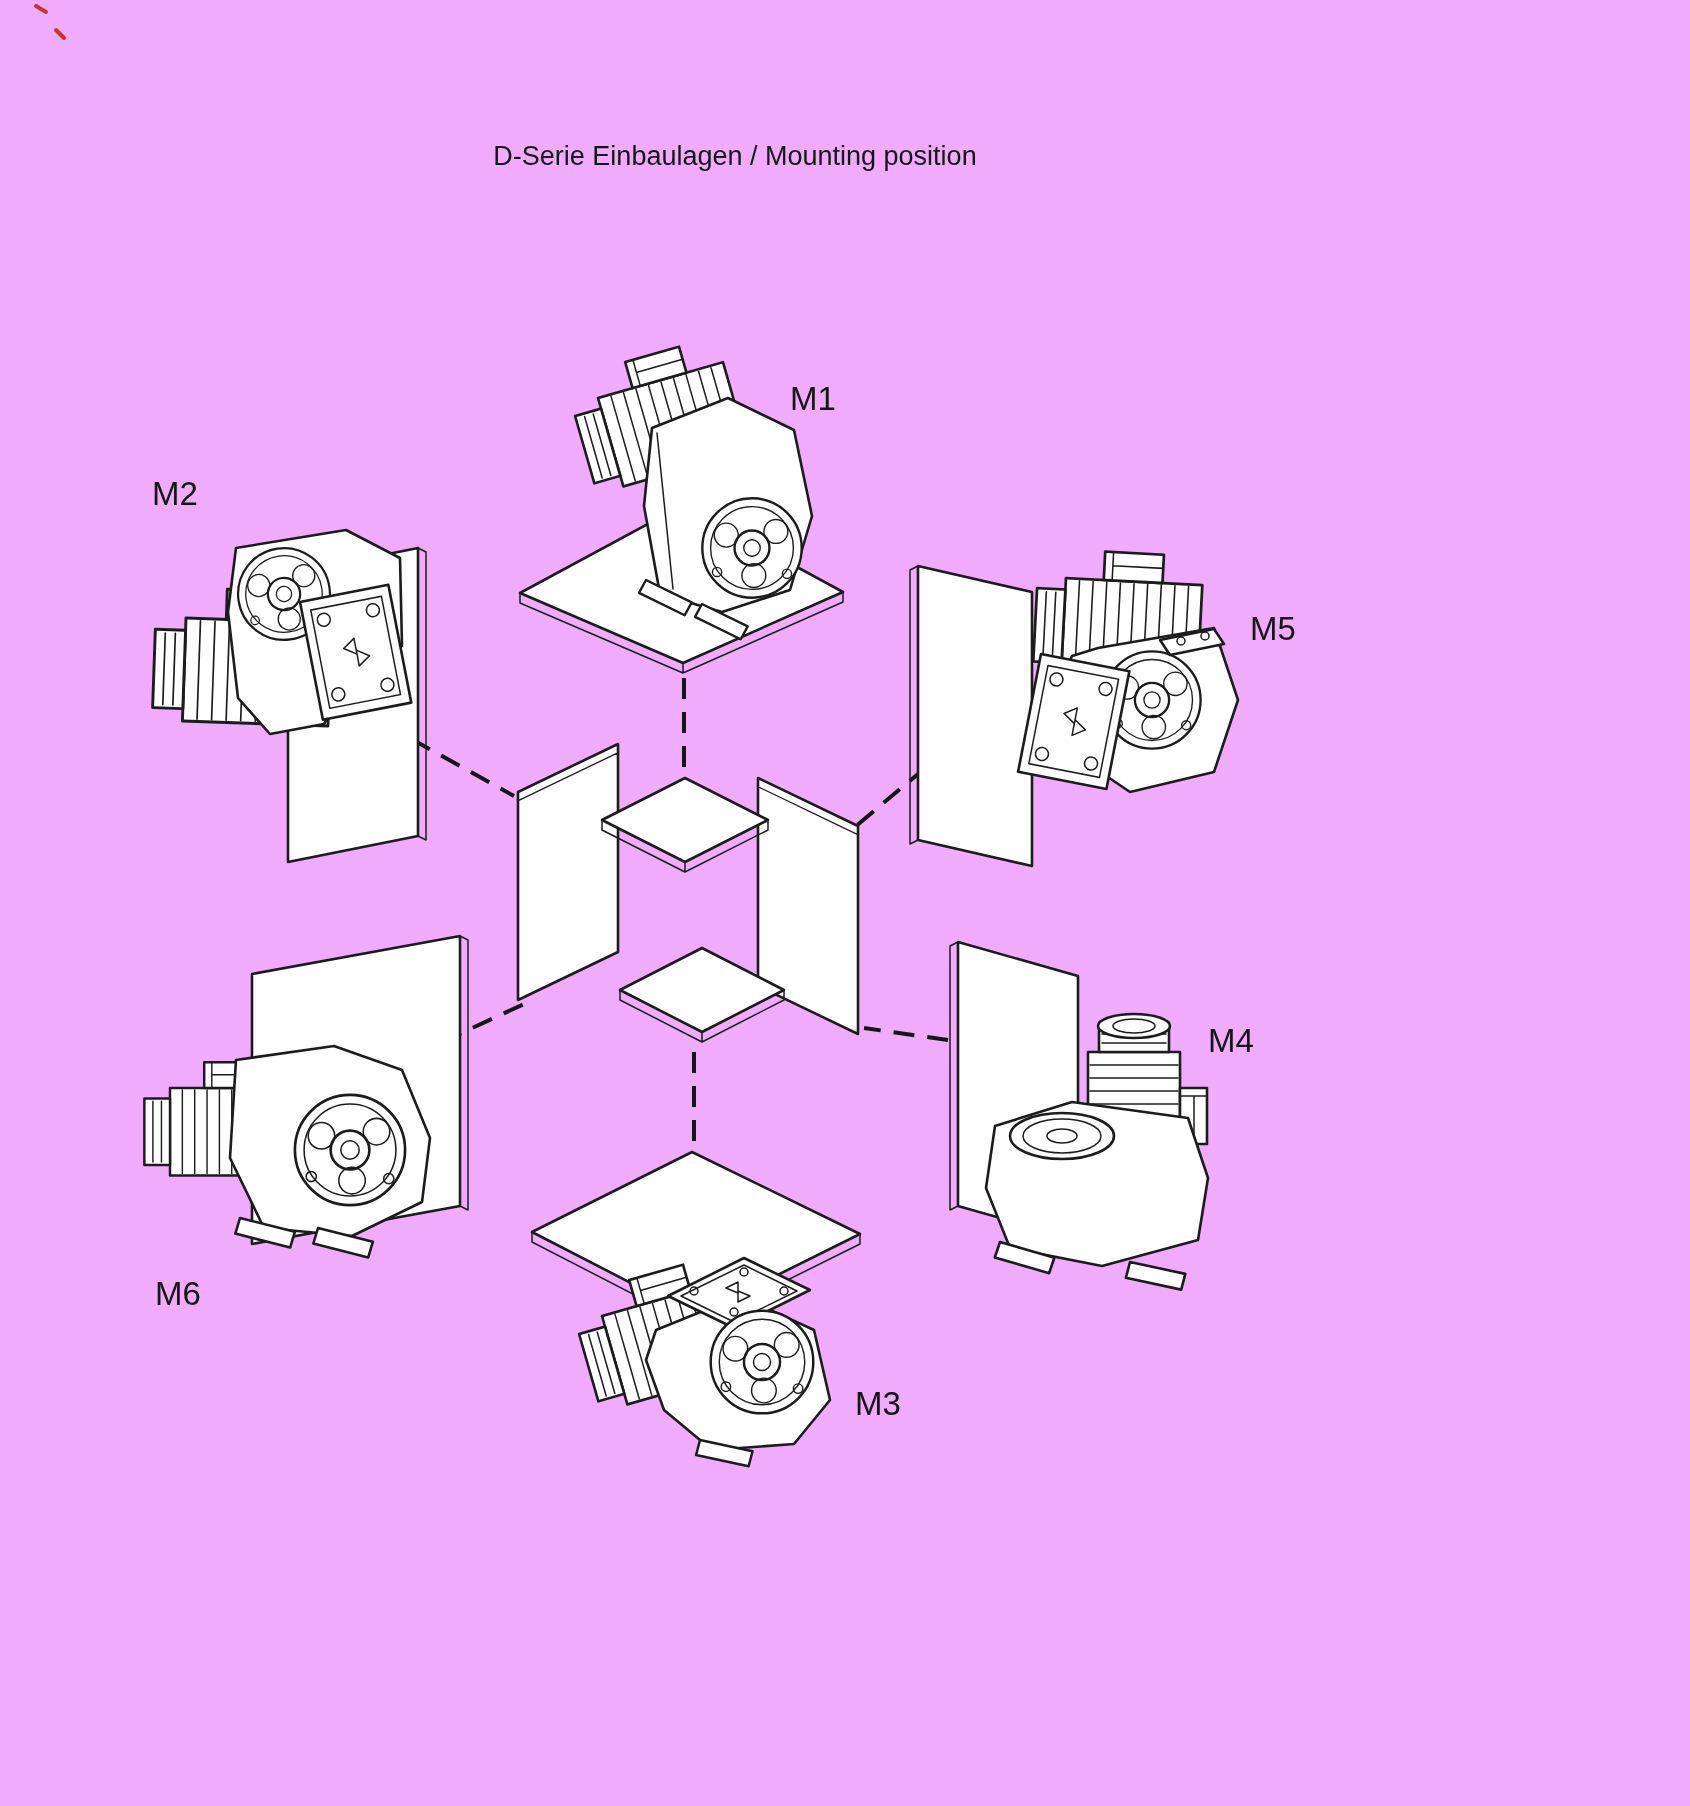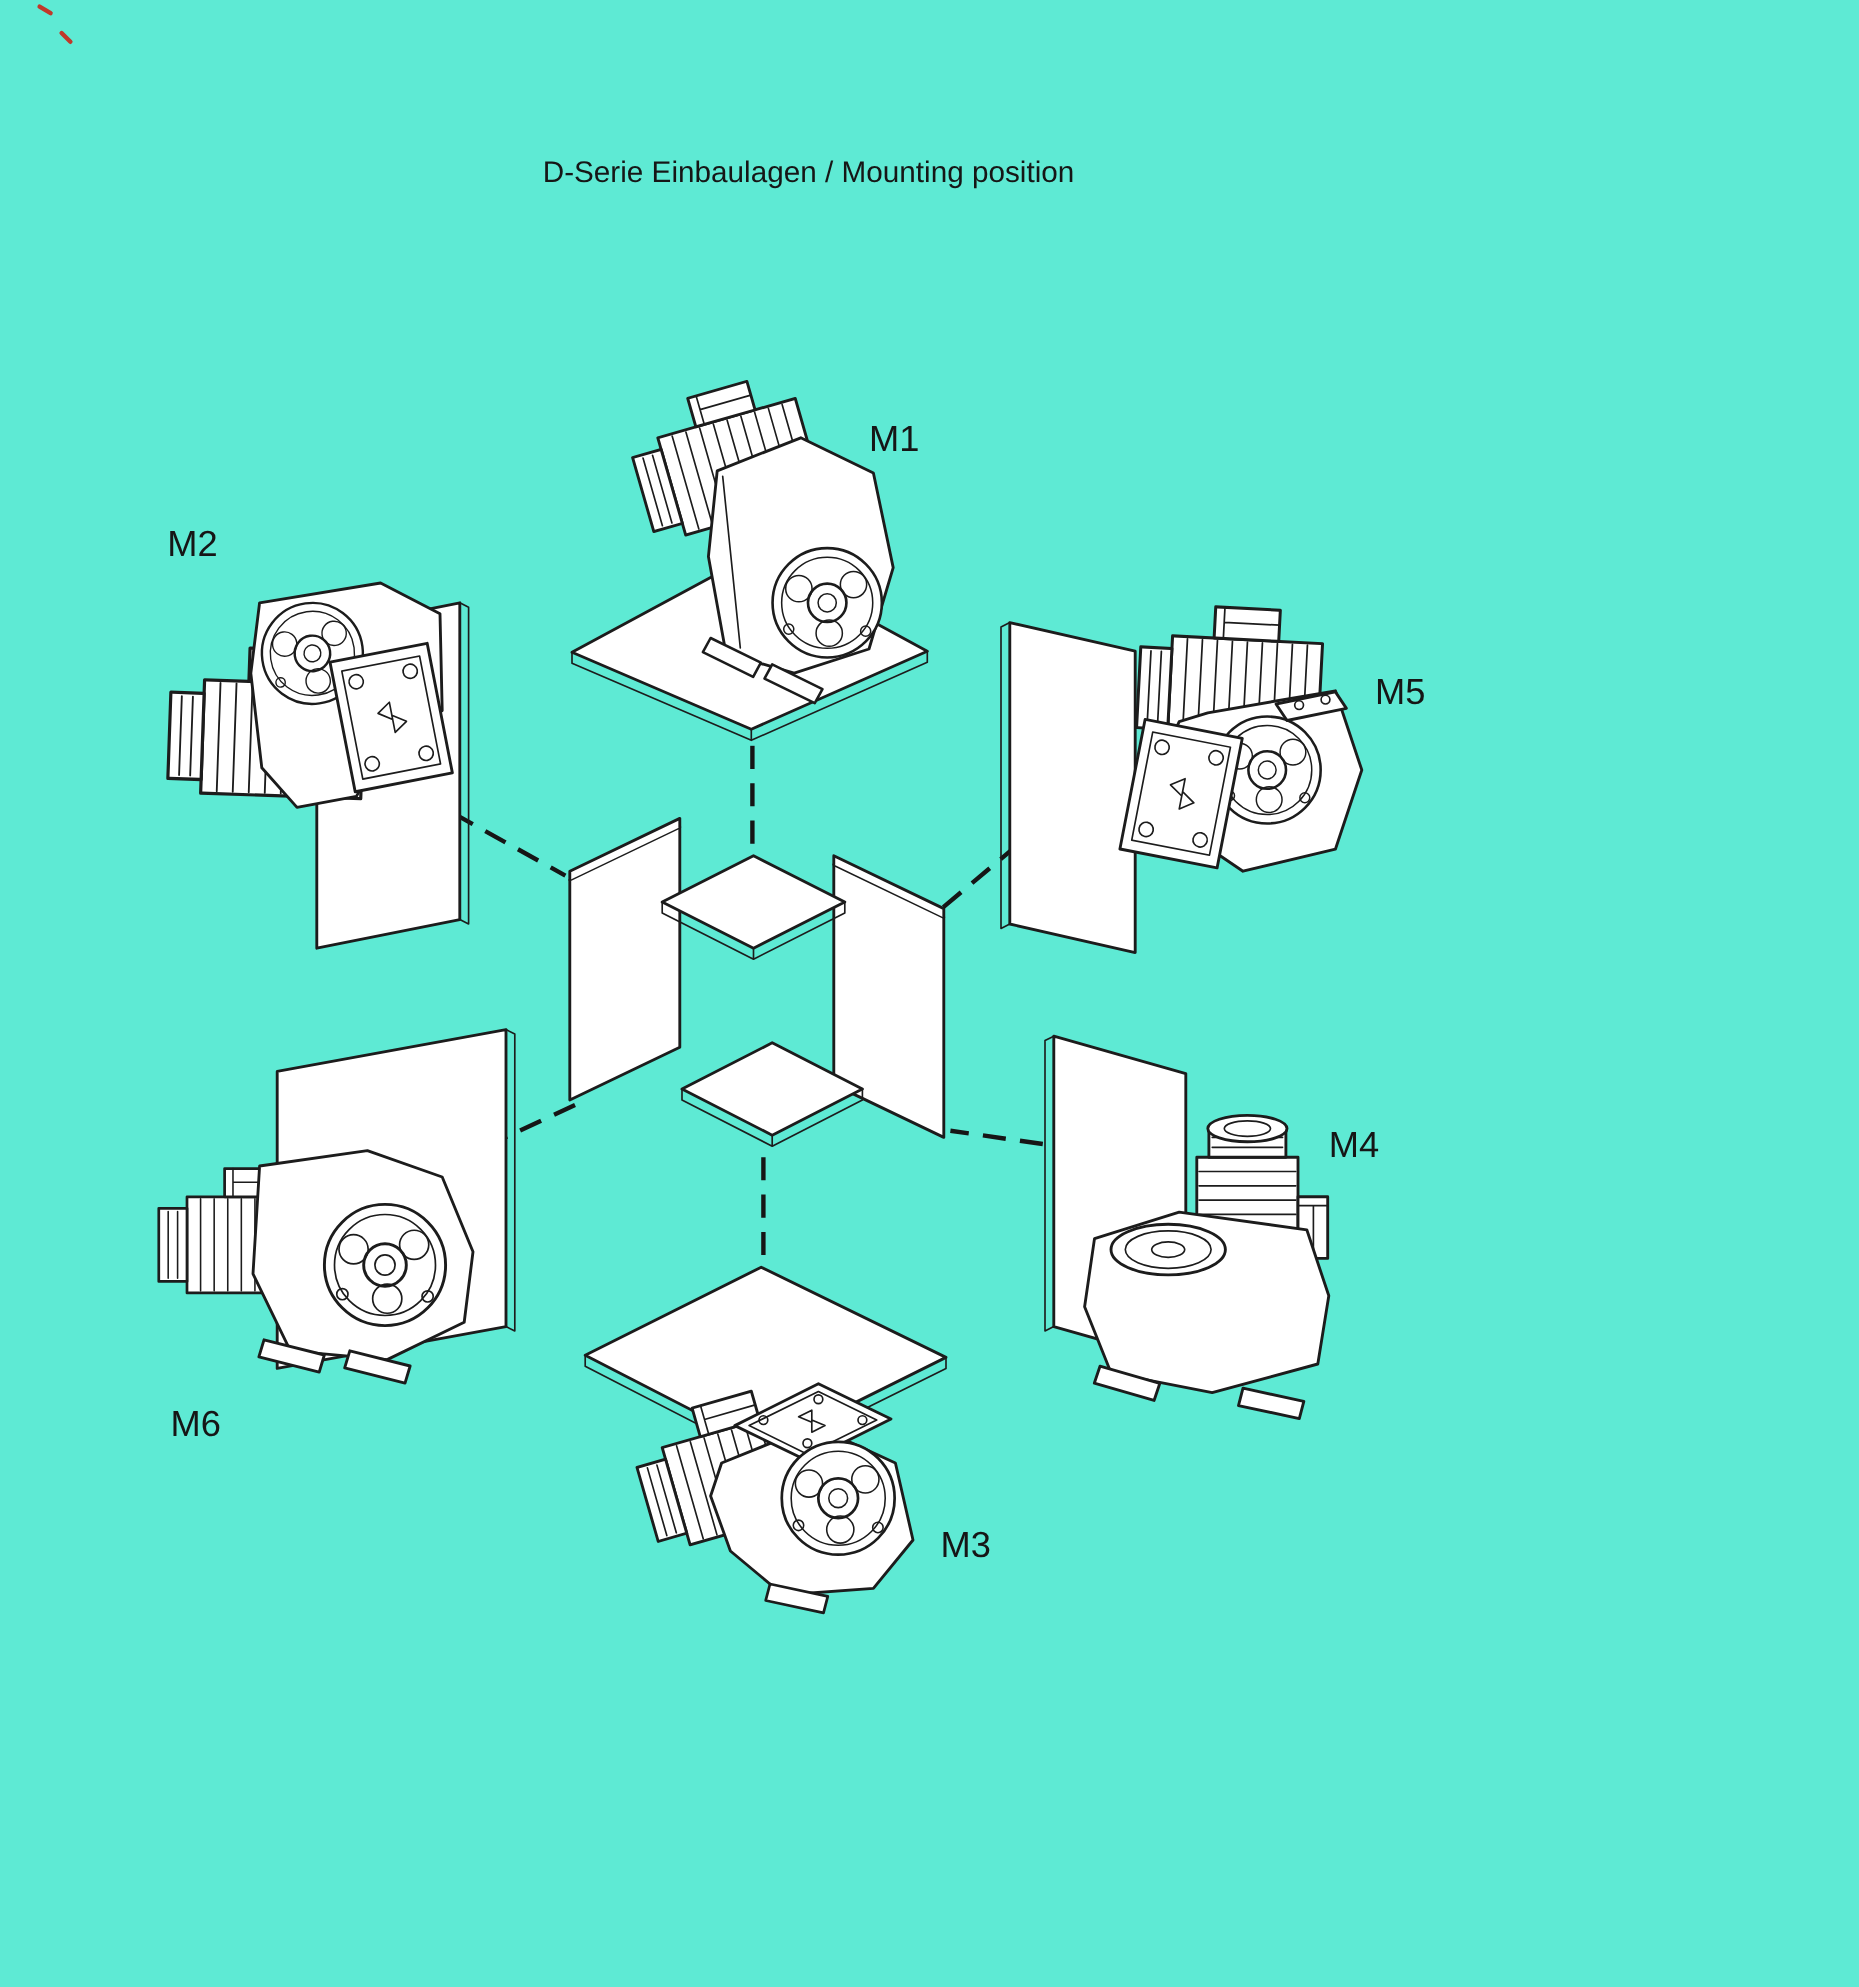--- a/index.html
+++ b/index.html
@@ -4,21 +4,21 @@
 <style>
   html, body {
     margin: 0;
     padding: 0;
     background: #ffffff;
   }
   .page {
     position: relative;
     width: 1690px;
     height: 1806px;
-    background: #5eead4;
+    background: #f0abfc;
     overflow: hidden;
     font-family: "Liberation Sans", sans-serif;
   }
   svg { display: block; }
 
   
   .ln {
     stroke: #1c1c1c;
     stroke-width: 2.6;
     fill: #ffffff;

